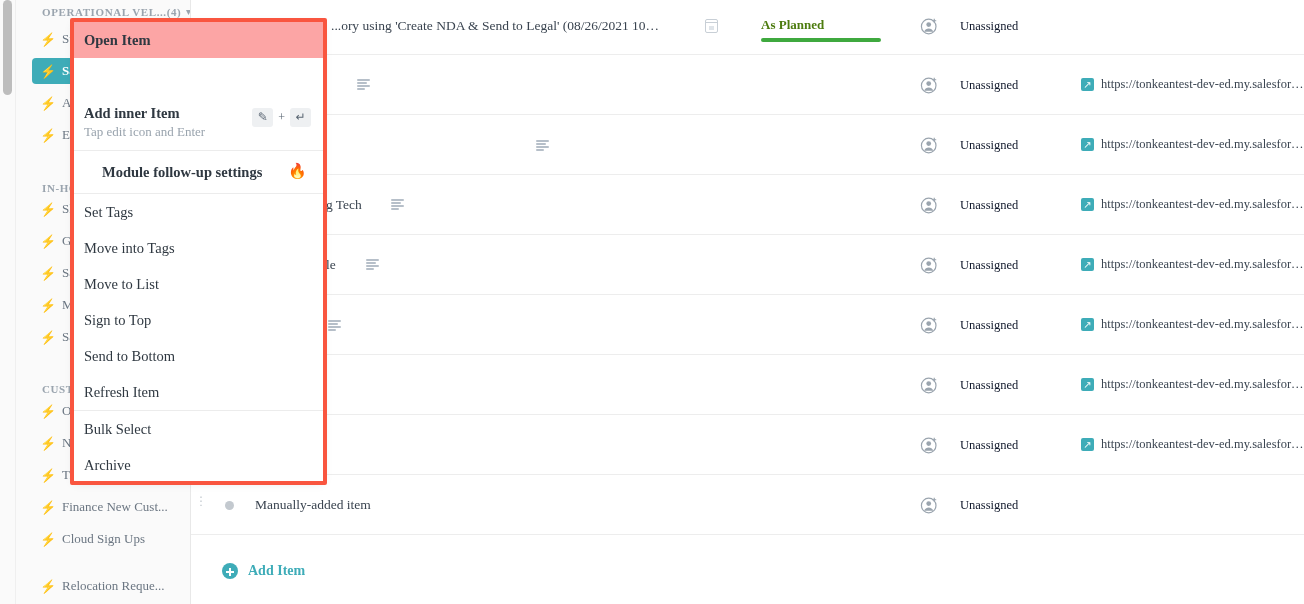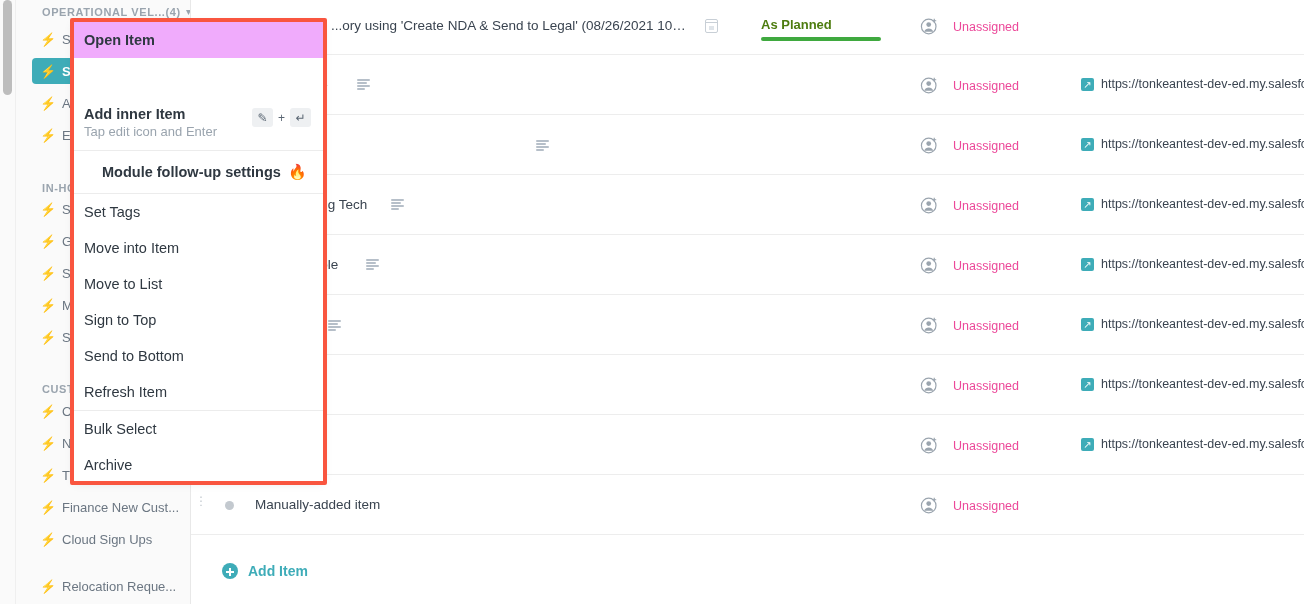--- a/index.html
+++ b/index.html
@@ -12,20 +12,21 @@
     overflow: hidden;
     background: #ffffff;
     font-family: "Liberation Sans", sans-serif;
     -webkit-font-smoothing: antialiased;
   }
   #app {
     position: relative;
     width: 1304px;
     height: 604px;
     overflow: hidden;
+    font-family: Liberation Serif, serif;
   }
 
   
   .outer-scroll-track {
     position: absolute;
     left: 0; top: 0;
     width: 15px; height: 604px;
     background: #fafafa;
     border-right: 1px solid #efefef;
   }
@@ -188,23 +189,23 @@
     border-radius: 2px;
   }
 
   .assignee {
     position: absolute;
     display: flex;
     align-items: center;
   }
   .assignee svg { display:block; }
   .assignee .assignee-label {
-    margin-left: 14px;
+    margin-left: 21px;
     font-size: 12.5px;
-    color: #ec4899;
+    color: #0f172a;
     white-space: nowrap;
   }
 
   .linkcell {
     position: absolute;
     display: flex;
     align-items: center;
   }
   .link-badge {
     width: 13px; height: 13px;
@@ -303,21 +304,21 @@
     color: #2f3841;
     white-space: nowrap;
   }
   .ctx-label.bold { font-weight: bold; }
   .ctx-sub {
     font-size: 13px;
     color: #9aa4ae;
     margin-top: 2px;
     white-space: nowrap;
   }
-  .ctx-item.hovered { background: #f0abfc; }
+  .ctx-item.hovered { background: #fca5a5; }
   .ctx-sep {
     position: absolute;
     left: 0;
     width: 249px;
     height: 1px;
     background: #ececec;
   }
   .kbd-hint {
     position: absolute;
     right: 12px;
@@ -664,21 +665,21 @@
 
     <div class="ctx-sep" style="top:171px;"></div>
 
     <div class="ctx-item" style="top:172px; height:36px;">
       <div class="ctx-texts">
           <div class="ctx-label">Set Tags</div>
         </div>
     </div>
     <div class="ctx-item" style="top:208px; height:36px;">
       <div class="ctx-texts">
-          <div class="ctx-label">Move into Item</div>
+          <div class="ctx-label">Move into Tags</div>
         </div>
     </div>
     <div class="ctx-item" style="top:244px; height:36px;">
       <div class="ctx-texts">
           <div class="ctx-label">Move to List</div>
         </div>
     </div>
     <div class="ctx-item" style="top:280px; height:36px;">
       <div class="ctx-texts">
           <div class="ctx-label">Sign to Top</div>

